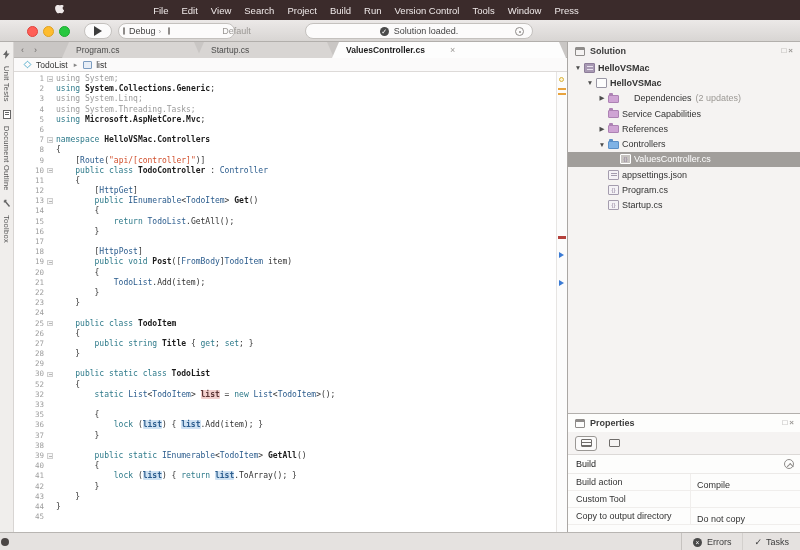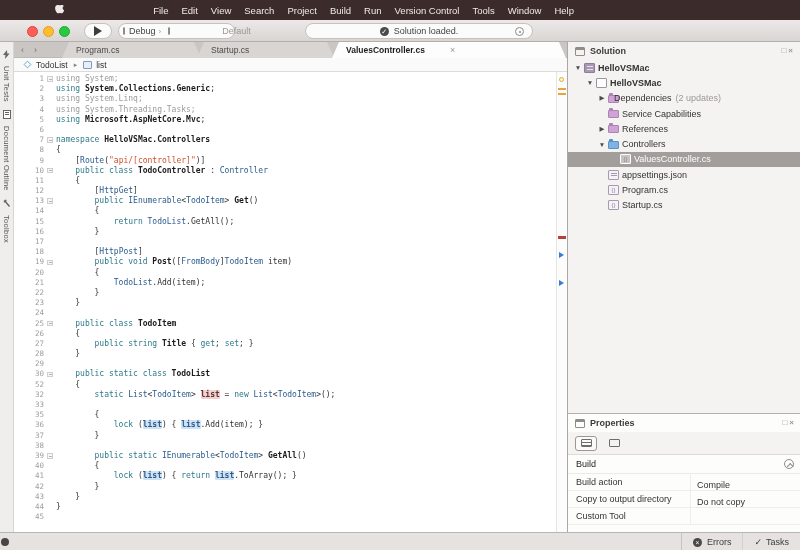--- a/index.html
+++ b/index.html
@@ -182,21 +182,21 @@
         <span class="mitem">File</span>
         <span class="mitem">Edit</span>
         <span class="mitem">View</span>
         <span class="mitem">Search</span>
         <span class="mitem">Project</span>
         <span class="mitem">Build</span>
         <span class="mitem">Run</span>
         <span class="mitem">Version Control</span>
         <span class="mitem">Tools</span>
         <span class="mitem">Window</span>
-        <span class="mitem">Help</span>
+        <span class="mitem">Press</span>
       </span>
   </div>
 
   <div class="toolbar">
     <span class="tl" style="left:27px;background:#ff5f57;border:1px solid #e0443e;"></span>
     <span class="tl" style="left:43px;background:#febc2e;border:1px solid #dea123;"></span>
     <span class="tl" style="left:59px;background:#28c840;border:1px solid #1eac31;"></span>
 
     <span class="btn-frame" style="left:84px;width:28px;">
       <span class="play-tri"></span>
@@ -343,21 +343,21 @@
             <span class="t-label bold" style="left: 30px;">HelloVSMac</span>
           </div>
           <div class="treerow">
             <span class="expander" style="left: 18px;">▼</span>
             <span class="t-ico i-project" style="left: 28px;"></span>
             <span class="t-label bold" style="left: 42px;">HelloVSMac</span>
           </div>
           <div class="treerow">
             <span class="expander" style="left: 30px;">▶</span>
             <span class="t-ico i-folder-purple" style="left: 40px;"></span>
-            <span class="t-label" style="left: 46px;">Dependencies<span class="t-suffix">(2 updates)</span></span>
+            <span class="t-label" style="left: 66px;">Dependencies<span class="t-suffix">(2 updates)</span></span>
           </div>
           <div class="treerow">
             <span class="t-ico i-folder-purple" style="left: 40px;"></span>
             <span class="t-label" style="left: 54px;">Service Capabilities</span>
           </div>
           <div class="treerow">
             <span class="expander" style="left: 30px;">▶</span>
             <span class="t-ico i-folder-purple" style="left: 40px;"></span>
             <span class="t-label" style="left: 54px;">References</span>
           </div>
@@ -401,26 +401,26 @@
         <div class="prop-section">
           <span>Build</span>
           <span class="sec-chev"></span>
         </div>
         <div id="prop-rows">
             <div class="prop-row">
               <span class="prop-label">Build action</span>
               <span class="prop-value">Compile</span>
             </div>
             <div class="prop-row">
+              <span class="prop-label">Custom Tool</span>
+              <span class="prop-value"></span>
+            </div>
+            <div class="prop-row">
               <span class="prop-label">Copy to output directory</span>
               <span class="prop-value">Do not copy</span>
-            </div>
-            <div class="prop-row">
-              <span class="prop-label">Custom Tool</span>
-              <span class="prop-value"></span>
             </div>
           </div>
       </div>
     </div>
   </div>
 
   <div class="bottombar">
     <span class="feedback"></span>
     <span class="bb-group">
       <span class="bb-item">

